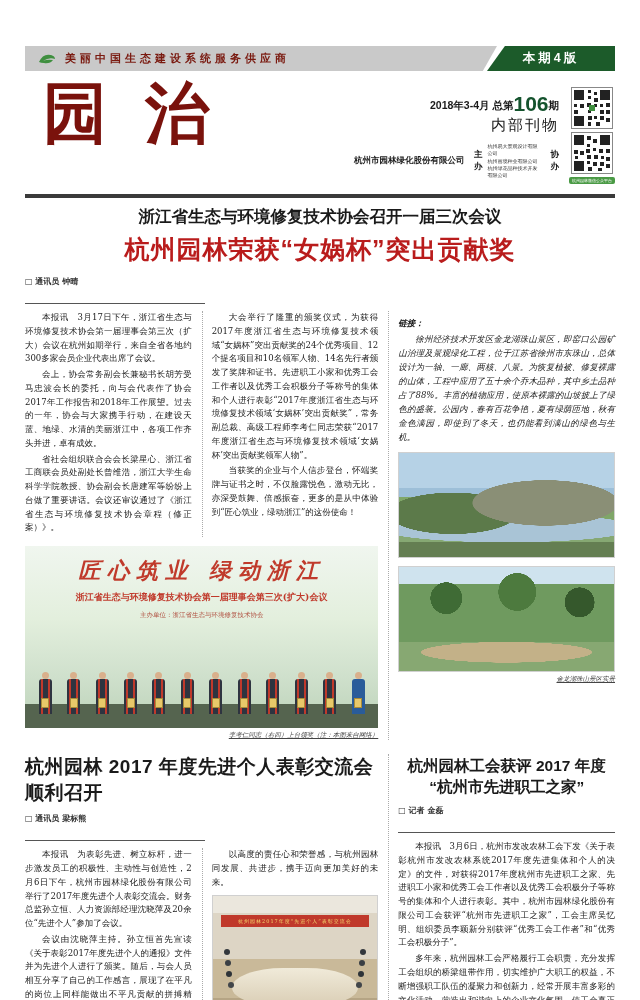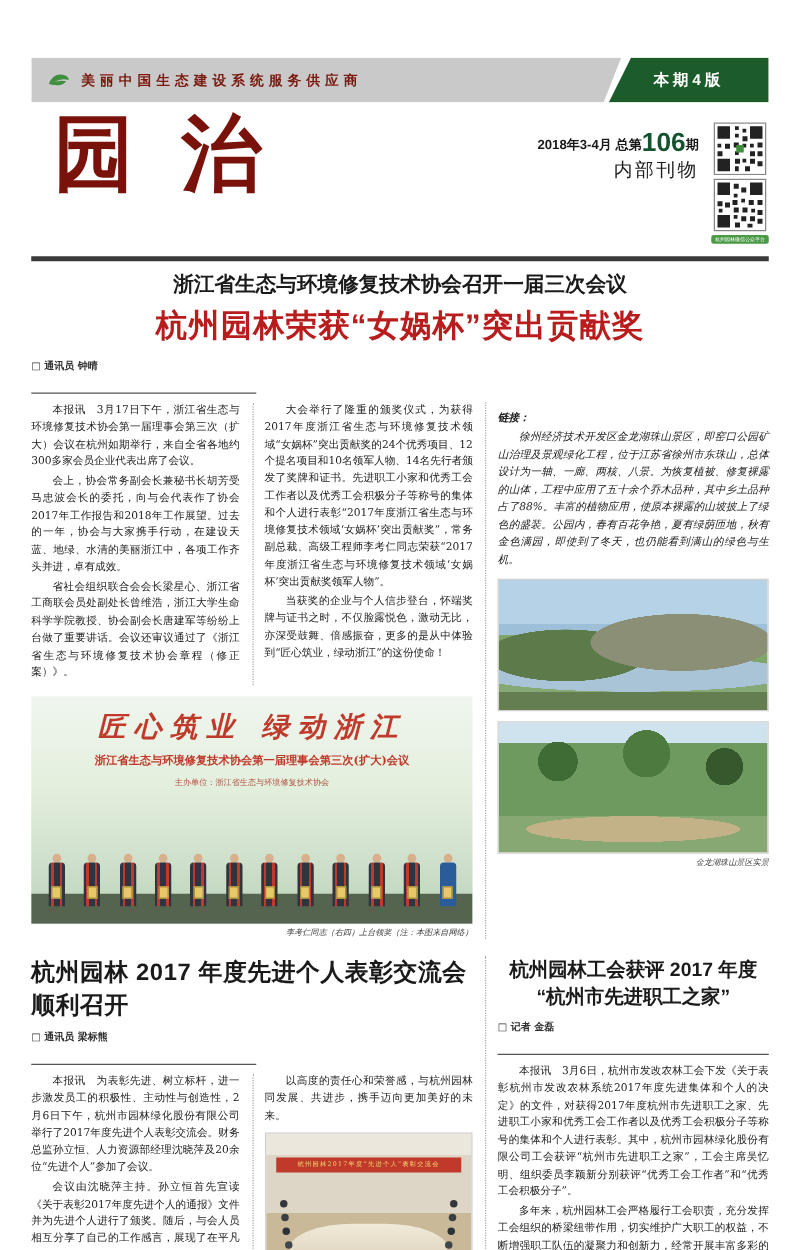--- a/index.html
+++ b/index.html
@@ -1,20 +1,20 @@
 <!DOCTYPE html>
 <html><head>
 <meta charset="utf-8">
 <style>
   html,body{margin:0;padding:0;background:#e9e9e9;}
   .page{width:640px;min-height:1000px;margin:0 auto;background:#fff;box-sizing:border-box;
         padding:46px 25px 18px;display:flex;flex-direction:column;
         font-family:"DejaVu Serif",serif;color:#1a1a1a;}
   
-  .topbar{display:flex;height:36px;}
+  .topbar{display:flex;height:25px;}
   .brandstrip{flex:1;background:#c9c9c9;display:flex;align-items:center;gap:8px;padding:0 12px;
               clip-path:polygon(0 0,100% 0,97% 100%,0 100%);}
   .brand-text{color:#7a1a10;font-weight:bold;font-size:11px;letter-spacing:4px;}
   .edition{width:128px;background:#1c5b2a;color:#fff;font-weight:bold;font-size:12.5px;
            display:flex;align-items:center;justify-content:center;letter-spacing:3px;
            clip-path:polygon(14% 0,100% 0,100% 100%,0 100%);margin-left:-10px;
            font-family:"Liberation Sans",sans-serif;}
   
   .masthead{display:flex;margin:12px 0 4px;align-items:flex-start;}
   .masthead-title{flex:1;font-size:64px;line-height:0.95;color:#7a120c;font-weight:bold;
@@ -40,21 +40,21 @@
   .byline{font-size:8px;color:#333;border-bottom:1px solid #555;padding-bottom:16px;width:180px;margin-bottom:7px;font-weight:bold;}
   .main-grid{display:flex;gap:10px;}
   .left-two{flex:1.63;min-width:0;}
   .right-col{flex:1;min-width:0;border-left:1px dotted #aaa;padding-left:9px;}
   .textcols{display:flex;gap:10px;}
   .tcol{flex:1;min-width:0;font-size:8.5px;line-height:1.62;text-align:justify;}
   .tcol + .tcol{border-left:1px dotted #aaa;padding-left:9px;}
   .tcol p, .a2col p, .a3 p{margin:0 0 2px;text-indent:2em;}
   .link-label{font-weight:bold;font-style:italic;font-size:8.5px;}
   .link-text{font-size:8.5px;font-style:italic;line-height:1.65;text-align:justify;margin:2px 0 0;text-indent:2em;}
-  .caption{font-size:6.5px;color:#444;text-align:right;font-style:italic;margin-top:3px;}
+  .caption{font-size:6.5px;color:#444;text-align:right;font-style:italic;margin-top:3px;text-decoration:underline;}
   
   .stage-photo{margin-top:9px;height:182px;position:relative;overflow:hidden;
     background:linear-gradient(180deg,#f0f6ef 0%,#e3efdd 40%,#cfe0cc 72%,#bcd2b8 100%);}
   .stage-slogan{text-align:center;font-size:22px;color:#c03a2b;font-weight:bold;letter-spacing:7px;
                 margin-top:10px;font-style:italic;}
   .stage-subtitle{text-align:center;color:#c0392b;font-size:9px;font-weight:bold;margin-top:5px;}
   .stage-host{text-align:center;color:#b05040;font-size:6.5px;margin-top:7px;}
   .stage-floor{position:absolute;bottom:0;left:0;right:0;height:24px;background:#55644f;}
   .stage-people{position:absolute;bottom:14px;left:6px;right:6px;display:flex;justify-content:space-around;align-items:flex-end;}
   .person{width:16px;display:flex;flex-direction:column;align-items:center;}
@@ -116,20 +116,30 @@
       <span class="brand-text">美丽中国生态建设系统服务供应商</span>
     </div>
     <div class="edition">本期4版</div>
   </div>
 
   <div class="masthead">
     <div class="masthead-title">园治</div>
     <div class="masthead-info">
       <div class="issue-line"><span>2018年3-4月 总第</span><span class="issue-num">106</span><span>期</span></div>
       <div class="pub-type">内部刊物</div>
+      <div class="org-row">
+        <span class="org-main">杭州市园林绿化股份有限公司</span>
+        <span class="org-role">主办</span>
+        <span class="coorgs">
+          <span>杭州易大景观设计有限公司</span>
+          <span>杭州画境种业有限公司</span>
+          <span>杭州绿花品种技术开发有限公司</span>
+        </span>
+        <span class="org-role">协办</span>
+      </div>
     </div>
     <div class="qr-stack">
       <div class="qr">
         <svg width="40" height="40" viewBox="0 0 40 40">
             <rect width="40" height="40" fill="#fff"></rect>
             <path fill="#222" d="M2 2h10v10H2zM28 2h10v10H28zM2 28h10v10H2zM5 5h4v4H5zM31 5h4v4H31zM5 31h4v4H5zM16 2h3v3h-3zM22 4h3v3h-3zM16 8h3v3h-3zM22 10h4v4h-4zM15 15h4v4h-4zM22 16h3v3h-3zM28 16h3v3h-3zM34 15h4v4h-4zM16 22h3v3h-3zM2 16h3v3H2zM8 16h4v4H8zM2 22h4v4H2zM28 22h4v4h-4zM34 22h4v4h-4zM16 28h4v4h-4zM22 28h3v3h-3zM28 28h4v4h-4zM34 30h4v4h-4zM16 34h3v4h-3zM24 34h4v4h-4z"></path>
             <rect x="17" y="17" width="6" height="6" fill="#3f8f3f"></rect>
           </svg>
       </div>
       <div class="qr">

